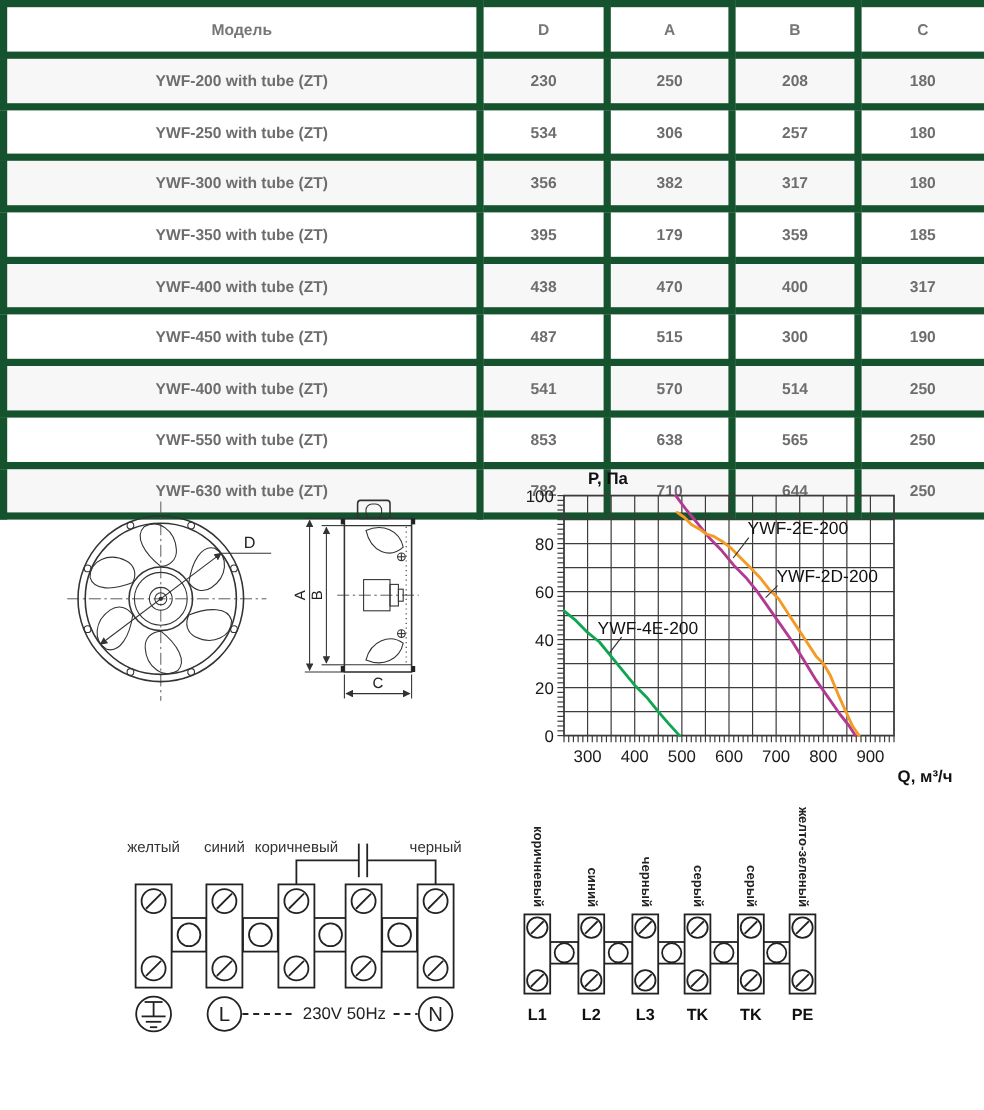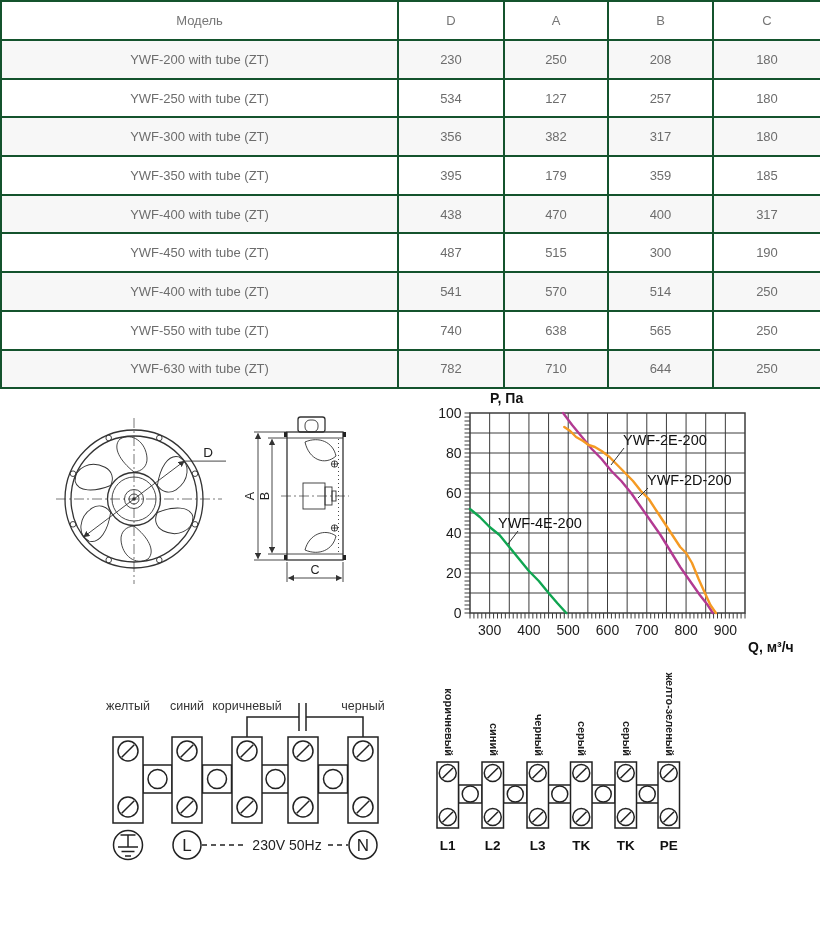--- a/index.html
+++ b/index.html
@@ -1,21 +1,21 @@
 <!DOCTYPE html>
 <html><head>
 <meta charset="utf-8">
 <style>
   html,body{margin:0;padding:0;background:#fff}
   .page{position:relative;width:820px;height:925px;background:#fff;overflow:hidden;
         font-family:"Liberation Sans",sans-serif}
   
   table.dims{border-collapse:collapse;table-layout:fixed;width:820px;font-size:13px;color:#6d6d6d}
-  table.dims th,table.dims td{border:2px solid #14532d;text-align:center;padding:0;height:36.7px;
-        font-weight:400;overflow:hidden;white-space:nowrap}
+  table.dims th,table.dims td{border:6px solid #14532d;text-align:center;padding:0;height:36.7px;
+        font-weight:700;overflow:hidden;white-space:nowrap}
   table.dims thead th{color:#767676;height:37px;background:#fff}
   table.dims tbody tr:nth-child(odd){background:#f7f7f7}
   
   .fig{position:absolute}
   svg{font-family:"Liberation Sans",sans-serif}
   .ln{stroke:#333;fill:none;stroke-width:1.3}
   .thin{stroke:#333;fill:none;stroke-width:0.9}
   .dash{stroke:#555;fill:none;stroke-width:0.8;stroke-dasharray:10 3 2 3}
   .blk{stroke:#222;fill:#fff;stroke-width:1.5}
   .wire{stroke:#222;fill:none;stroke-width:1.5}
@@ -56,21 +56,21 @@
         <tr>
           <td>YWF-200 with tube (ZT)</td>
           <td>230</td>
           <td>250</td>
           <td>208</td>
           <td>180</td>
         </tr>
         <tr>
           <td>YWF-250 with tube (ZT)</td>
           <td>534</td>
-          <td>127</td>
+          <td>306</td>
           <td>257</td>
           <td>180</td>
         </tr>
         <tr>
           <td>YWF-300 with tube (ZT)</td>
           <td>356</td>
           <td>382</td>
           <td>317</td>
           <td>180</td>
         </tr>
@@ -97,21 +97,21 @@
         </tr>
         <tr>
           <td>YWF-400 with tube (ZT)</td>
           <td>541</td>
           <td>570</td>
           <td>514</td>
           <td>250</td>
         </tr>
         <tr>
           <td>YWF-550 with tube (ZT)</td>
-          <td>740</td>
+          <td>853</td>
           <td>638</td>
           <td>565</td>
           <td>250</td>
         </tr>
         <tr>
           <td>YWF-630 with tube (ZT)</td>
           <td>782</td>
           <td>710</td>
           <td>644</td>
           <td>250</td>

